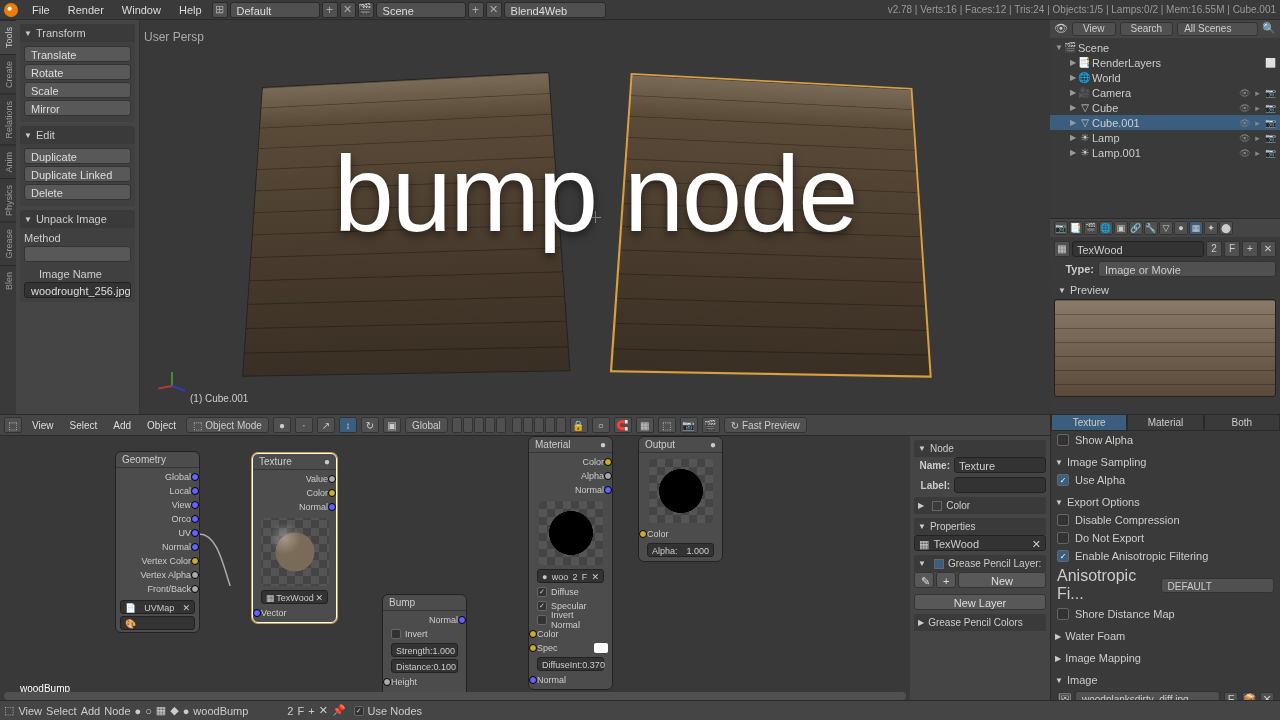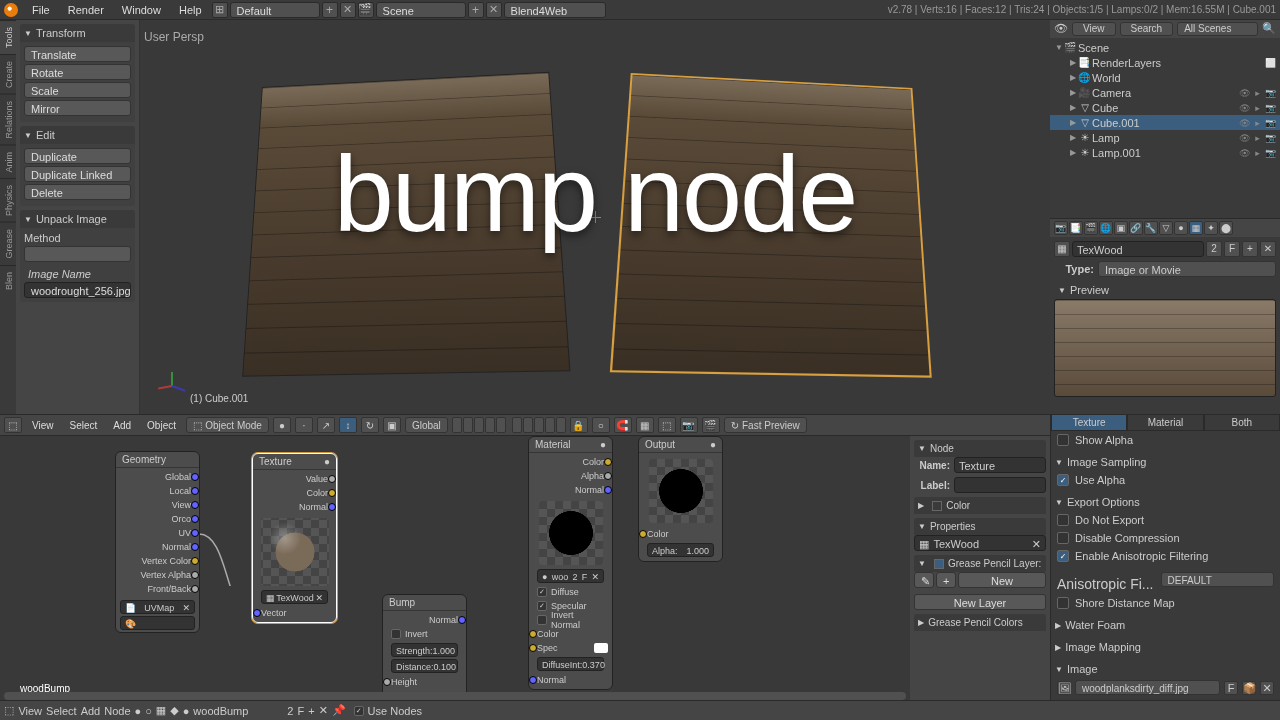--- a/index.html
+++ b/index.html
@@ -111,21 +111,21 @@
 
 .right-lower { width:230px; background:#3a3a3a; display:flex; flex-direction:column; border-left:1px solid #2a2a2a; }
 .filter-tabs { display:flex; height:18px; }
 .filter-tabs .ftab { flex:1; text-align:center; padding:2px; cursor:pointer; font-size:10px; border:1px solid #2a2a2a; }
 .filter-tabs .ftab.active { background:#3b5e7e; }
 .checkbox-row { display:flex; align-items:center; gap:6px; padding:3px 6px; }
 .checkbox-row .cbox { width:12px; height:12px; border:1px solid #666; background:#333; border-radius:2px; display:flex; align-items:center; justify-content:center; font-size:8px; }
 .checkbox-row .cbox.checked { background:#3b5e7e; }
 .checkbox-row .cbox.checked::after { content:'✓'; color:#fff; }
 .select-row { display:flex; gap:4px; align-items:center; padding:2px 6px; }
-.select-row .slabel { flex:1; font-size:14px;margin-top:9px; }
+.select-row .slabel { flex:1; font-size:16px; }
 .select-row .sselect { background:#505050; border:1px solid #333; border-radius:3px; padding:1px 6px; font-size:10px; height:15px; line-height:13px; flex:1; }
 .bottom-bar { height:20px; background:#454545; border-top:1px solid #2a2a2a; display:flex; align-items:center; padding:0 4px; gap:4px; position:absolute; bottom:0; left:0; right:0; }
 .mat-name-label { position:absolute; color:#fff; font-size:10px; }
 </style>
 </head>
 <body>
 
 <div class="topbar">
   <span class="blender-logo"></span>
   <span class="menu-item">File</span>
@@ -176,21 +176,21 @@
         <div class="btn">Duplicate Linked</div>
         <div class="btn">Delete</div>
       </div>
       <div class="panel-header">
           <span class="caret">▼</span>
           <span>Unpack Image</span>
         </div>
       <div class="panel-body">
         <div style="margin-bottom:2px;">Method</div>
         <div class="btn">&nbsp;</div>
-        <div style="margin:6px 4px 2px;font-style:italic;">Image Name</div>
+        <div style="margin:6px 15px 2px;">Image Name</div>
         <div class="input-field">woodrought_256.jpg</div>
       </div>
     </div>
   </div>
 
   <div class="viewport">
     <div class="viewport-persp">User Persp</div>
     <div class="plane left-p">
         <div class="wood-lines"></div>
       </div>
@@ -380,25 +380,25 @@
   <div class="checkbox-row">
       <span class="cbox checked"></span>
       <span>Use Alpha</span>
     </div>
   <div class="panel-header">
       <span class="caret">▼</span>
       <span>Export Options</span>
     </div>
   <div class="checkbox-row">
       <span class="cbox"></span>
-      <span>Do Not Export</span>
+      <span>Disable Compression</span>
     </div>
   <div class="checkbox-row">
       <span class="cbox"></span>
-      <span>Disable Compression</span>
+      <span>Do Not Export</span>
     </div>
   <div class="checkbox-row">
       <span class="cbox checked"></span>
       <span>Enable Anisotropic Filtering</span>
     </div>
   <div class="select-row">
       <span class="slabel">Anisotropic Fi...</span>
       <span class="sselect">DEFAULT</span>
     </div>
   <div class="checkbox-row">

